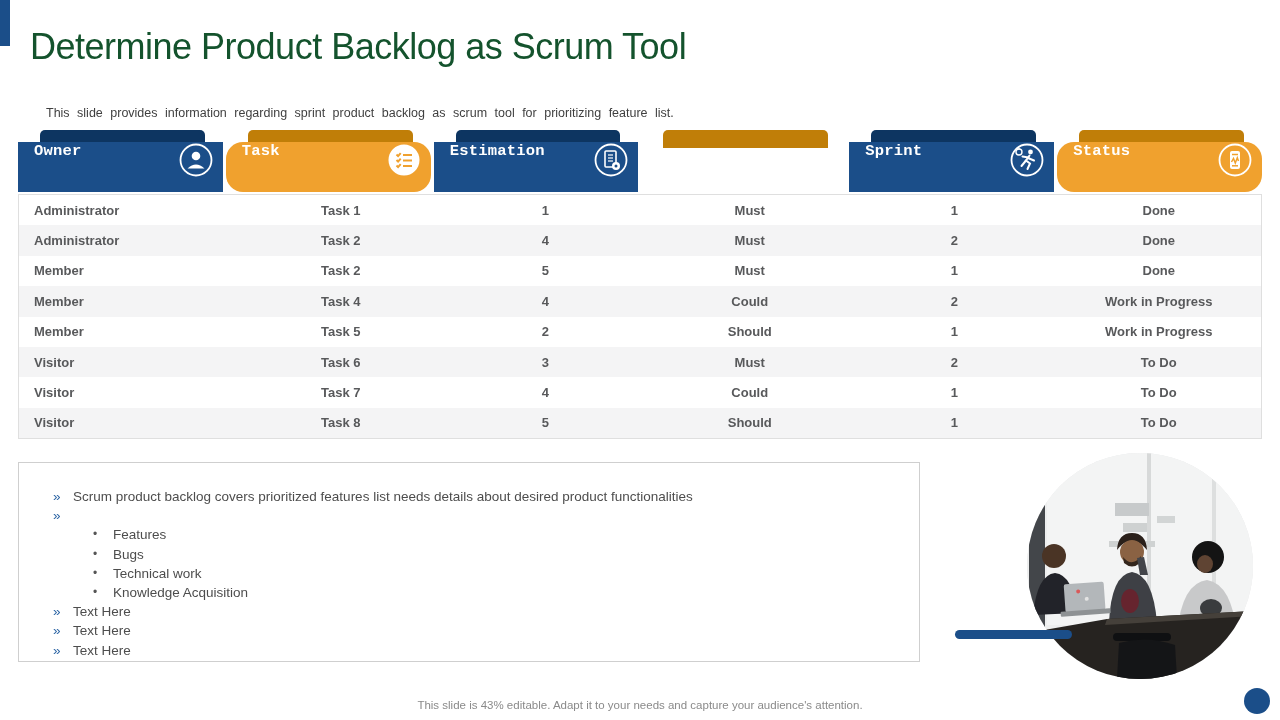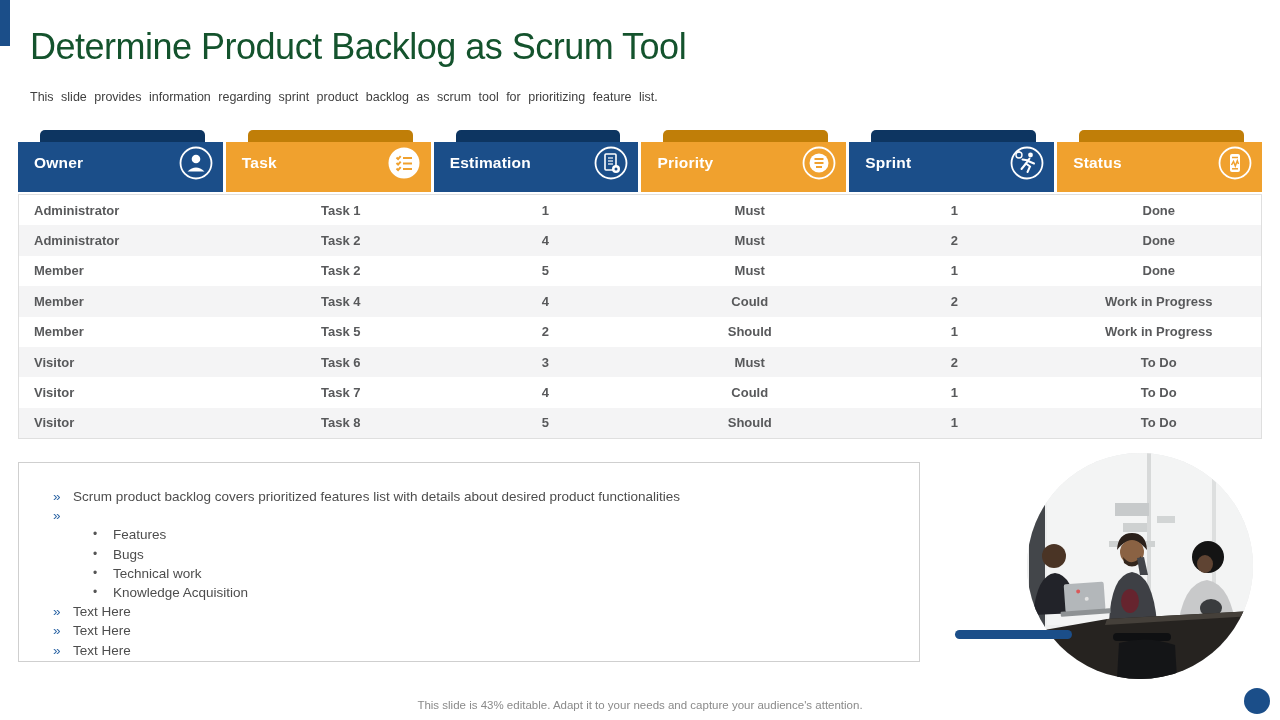--- a/index.html
+++ b/index.html
@@ -12,37 +12,37 @@
   body{
     width:1280px;height:720px;position:relative;overflow:hidden;
     background:#ffffff;font-family:"Liberation Sans",sans-serif;
   }
   .corner-bar{position:absolute;left:0;top:0;width:10px;height:46px;background:var(--blue);}
   .title{
     position:absolute;left:30px;top:26px;margin:0;
     font-size:36px;font-weight:400;color:#14532d;letter-spacing:-.5px;white-space:nowrap;
   }
   .subtitle{
-    position:absolute;left:30px;top:90px;margin:0;
+    position:absolute;left:30px;top:90px;margin:16px;
     font-size:12.5px;color:#3f3f3f;word-spacing:4px;
   }
 
   
   .table-wrap{position:absolute;left:18px;top:130px;width:1244px;}
   .thead{display:flex;gap:3px;}
   .col{flex:1;position:relative;padding-top:12px;}
   .tab{position:absolute;top:0;left:22px;right:18px;height:18px;border-radius:5px 5px 0 0;}
   .col.blue  .tab{background:var(--blue-dark);}
   .col.orange .tab{background:var(--orange-dark);}
   .hcell{
-    position:relative;height:50px;display:flex;align-items:center;
-    justify-content:space-between;padding:0 9px 8px 16px;color:#fff;
+    position:relative;height:50px;display:flex;align-items:flex-start;
+    justify-content:space-between;padding:0 9px 8px 16px;color:#fff;font-family:Liberation Mono, monospace;
   }
   .col.blue  .hcell{background:var(--blue);}
-  .col.orange .hcell{background:var(--orange);}
+  .col.orange .hcell{background:var(--orange);border-radius:17px;}
   .hlabel{font-size:15.5px;font-weight:bold;letter-spacing:.2px;}
   .hicon{width:36px;height:36px;flex:0 0 36px;}
   .hicon svg{display:block;width:36px;height:36px;}
 
   .tbody{margin-top:2px;border:1px solid #dfdfdf;background:#fff;font-weight:bold;}
   .trow{display:flex;height:30.4px;align-items:center;font-size:13px;color:#58595b;}
   .trow:nth-child(even){background:#f4f4f5;}
   .cell{flex:1;text-align:center;overflow:hidden;white-space:nowrap;}
   .cell.owner{text-align:left;padding-left:15px;}
 
@@ -133,34 +133,20 @@
                 <line x1="15" y1="19" x2="20" y2="19"></line>
               </g>
               <circle cx="23" cy="24" r="4" fill="#fff"></circle>
               <circle cx="23" cy="24" r="1.5" fill="#1b4e89"></circle>
             </svg>
           </span>
         </div>
       </div>
       <div class="col orange">
         <div class="tab"></div>
-        <div class="hcell">
-          <span class="hlabel">Priority</span>
-          <span class="hicon">
-            <svg viewBox="0 0 36 36">
-              <circle cx="18" cy="18" r="15.5" fill="none" stroke="#fff" stroke-width="1.8"></circle>
-              <circle cx="18" cy="18" r="9.5" fill="#fff"></circle>
-              <g stroke="#f0a12e" stroke-width="2">
-                <line x1="13.5" y1="14" x2="22.5" y2="14"></line>
-                <line x1="13.5" y1="18" x2="22.5" y2="18"></line>
-                <line x1="15" y1="22" x2="21" y2="22"></line>
-              </g>
-            </svg>
-          </span>
-        </div>
       </div>
       <div class="col blue">
         <div class="tab"></div>
         <div class="hcell">
           <span class="hlabel">Sprint</span>
           <span class="hicon">
             <svg viewBox="0 0 36 36">
               <circle cx="18" cy="18" r="15.5" fill="none" stroke="#fff" stroke-width="1.8"></circle>
               <circle cx="10" cy="10" r="3" fill="none" stroke="#fff" stroke-width="1.4"></circle>
               <line x1="10" y1="6" x2="10" y2="7.5" stroke="#fff" stroke-width="1.4"></line>
@@ -258,21 +244,21 @@
         <div class="cell sprint">1</div>
         <div class="cell status">To Do</div>
       </div>
     </div>
 </div>
 
 <div class="notes-box">
   <div class="notes-list">
       <div class="note-item lvl1">
         <span class="marker">»</span>
-        <span class="ntext">Scrum product backlog covers prioritized features list with details about desired product functionalities</span>
+        <span class="ntext">Scrum product backlog covers prioritized features list needs details about desired product functionalities</span>
       </div>
       <div class="note-item lvl1">
         <span class="marker">»</span>
       </div>
       <div class="note-item lvl2">
         <span class="marker">•</span>
         <span class="ntext">Features</span>
       </div>
       <div class="note-item lvl2">
         <span class="marker">•</span>

